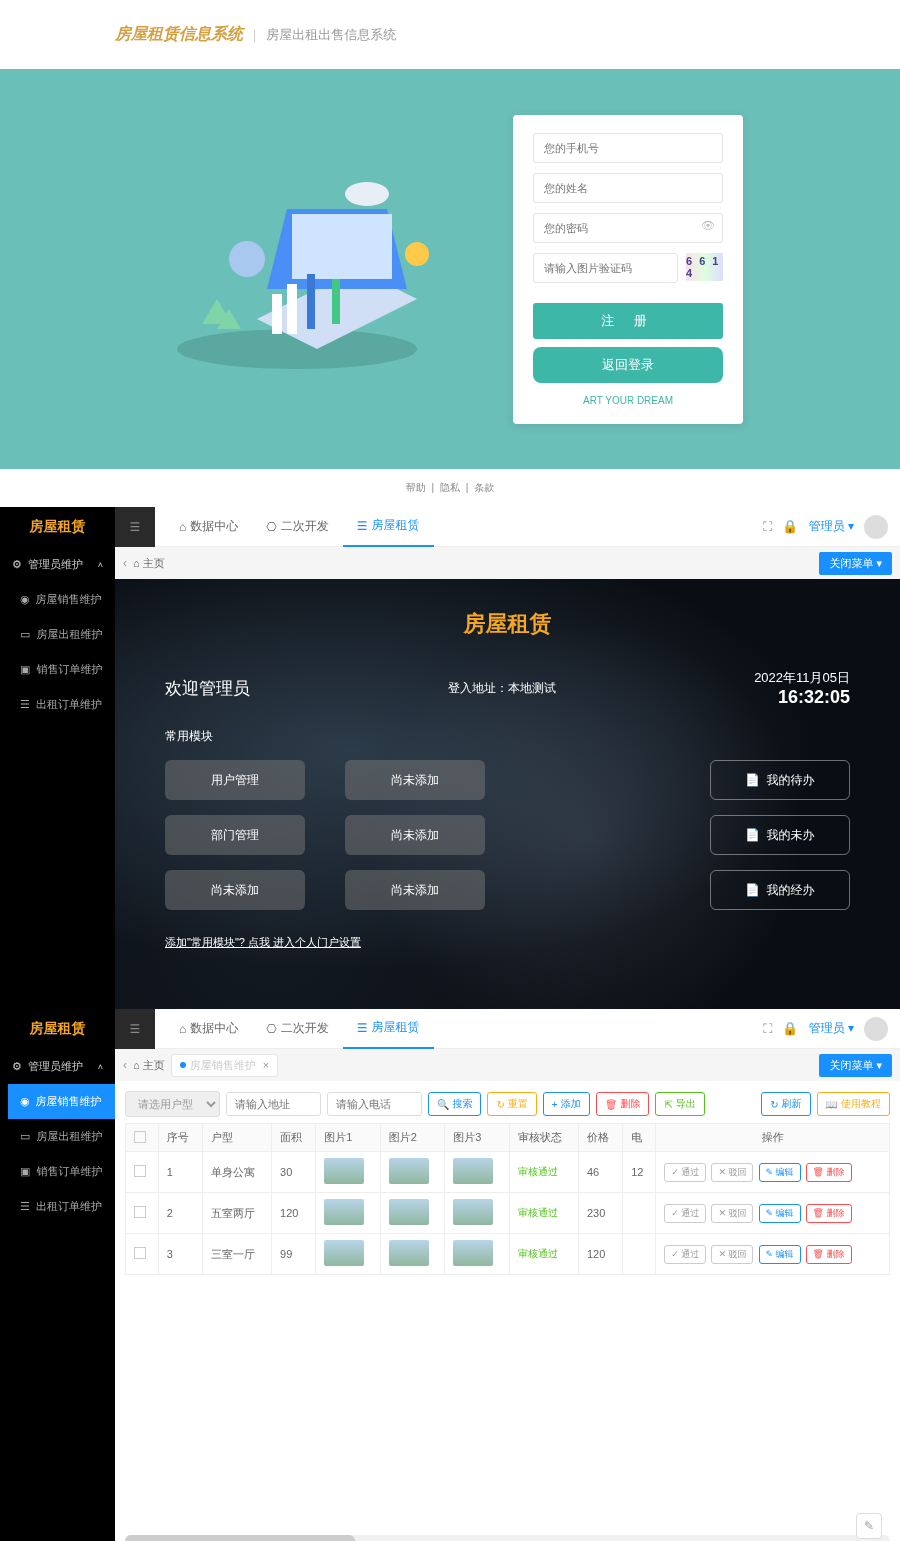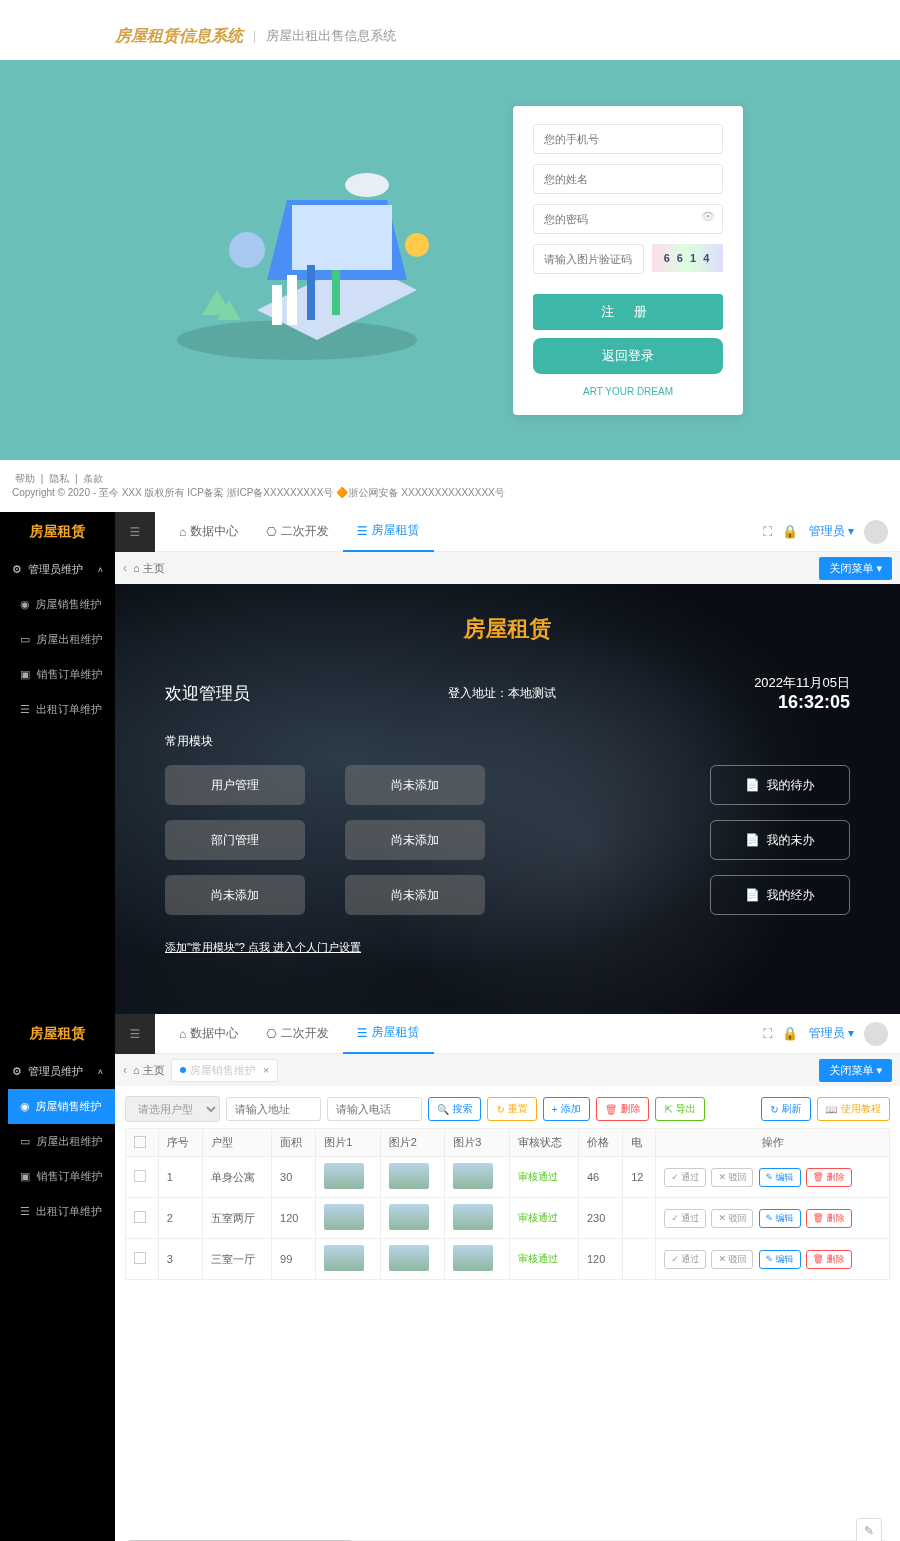--- a/index.html
+++ b/index.html
@@ -1,34 +1,34 @@
 <!DOCTYPE html>
 <html><head>
 <meta charset="utf-8">
 <style>
 * { margin: 0; padding: 0; box-sizing: border-box; font-family: -apple-system, "Microsoft YaHei", sans-serif; }
 body { background: #fff; font-size: 12px; }
 
 
-.reg-header { height: 48px; display: flex; align-items: center; padding-left: 115px; background: #fff; margin-top: 12px; }
+.reg-header { height: 69px; display: flex; align-items: center; padding-left: 115px; background: #fff; }
 .reg-logo { color: #d4a041; font-weight: bold; font-size: 16px; font-style: italic; }
 .reg-divider { color: #ccc; margin: 0 10px; }
 .reg-subtitle { color: #999; font-size: 13px; }
 .reg-body { background: #6bbfb9; height: 400px; display: flex; align-items: center; justify-content: center; gap: 76px; padding: 0 40px; }
 .reg-illustration { width: 280px; height: 220px; position: relative; }
 .reg-card { background: #fff; border-radius: 4px; padding: 18px 20px; width: 230px; box-shadow: 0 2px 10px rgba(0,0,0,0.1); }
 .reg-input { width: 100%; border: 1px solid #e5e5e5; border-radius: 3px; padding: 8px 10px; margin-bottom: 10px; font-size: 11px; color: #999; }
 .reg-captcha-row { display: flex; gap: 8px; margin-bottom: 20px; }
 .reg-captcha-row .reg-input { flex: 1; margin-bottom: 0; }
-.captcha-img { width: 71px; height: 28px; background: linear-gradient(90deg,#fde,#dfd,#ddf); border-radius: 1px; display: flex; align-items: center; justify-content: center; font-size: 11px; letter-spacing: 2px; color: #448; font-weight: bold; }
+.captcha-img { width: 37px; height: 28px; background: linear-gradient(90deg,#fde,#dfd,#ddf); border-radius: 1px; display: flex; align-items: center; justify-content: center; font-size: 11px; letter-spacing: 2px; color: #448; font-weight: bold; }
 .reg-btn { width: 100%; padding: 9px; border: none; border-radius: 3px; color: #fff; font-size: 13px; cursor: pointer; margin-bottom: 8px; }
 .reg-btn-primary { background: #3cb7a8; letter-spacing: 8px; }
 .reg-btn-secondary { background: #3cb7a8; border-radius: 8px; }
 .reg-footer-text { text-align: center; color: #3cb7a8; font-size: 10px; margin-top: 4px; }
-.reg-page-footer { padding: 12px; font-size: 10px; color: #888; }
+.reg-page-footer { text-align: center; padding: 12px; font-size: 10px; color: #888; }
 .reg-page-footer a { color: #888; text-decoration: none; margin: 0 3px; }
 
 
 .admin-panel { display: flex; background: #1a1a1a; color: #ccc; position: relative; }
 .admin-sidebar { width: 115px; background: #000; flex-shrink: 0; }
 .admin-brand { height: 40px; display: flex; align-items: center; justify-content: center; color: #f5a623; font-size: 14px; font-weight: bold; background: #000; }
 .sidebar-toggle { width: 40px; height: 40px; background: #2a2a2a; display: flex; align-items: center; justify-content: center; color: #888; cursor: pointer; position: absolute; left: 115px; top: 0; }
 .sidebar-menu { background: #000; }
 .sidebar-item { padding: 10px 12px; font-size: 11px; color: #aaa; cursor: pointer; display: flex; align-items: center; gap: 6px; }
 .sidebar-item.expanded { color: #ccc; }
@@ -133,21 +133,20 @@
     <button class="reg-btn reg-btn-secondary">返回登录</button>
     <div class="reg-footer-text">ART YOUR DREAM</div>
   </div>
 </div>
 <div class="reg-page-footer">
   <div>
     <a>帮助</a> |
     <a>隐私</a> |
     <a>条款</a>
   </div>
-  <div>Copyright © 2020 - 至今 XXX 版权所有 ICP备案 浙ICP备XXXXXXXXX号 🔶浙公网安备 XXXXXXXXXXXXXX号</div>
 </div>
 
 <div class="admin-panel">
   <div class="admin-sidebar">
     <div class="admin-brand">房屋租赁</div>
     <div class="sidebar-menu">
       <div class="sidebar-item expanded">
         <span>⚙</span>
         <span>管理员维护</span>
         <span class="chev">˄</span>

